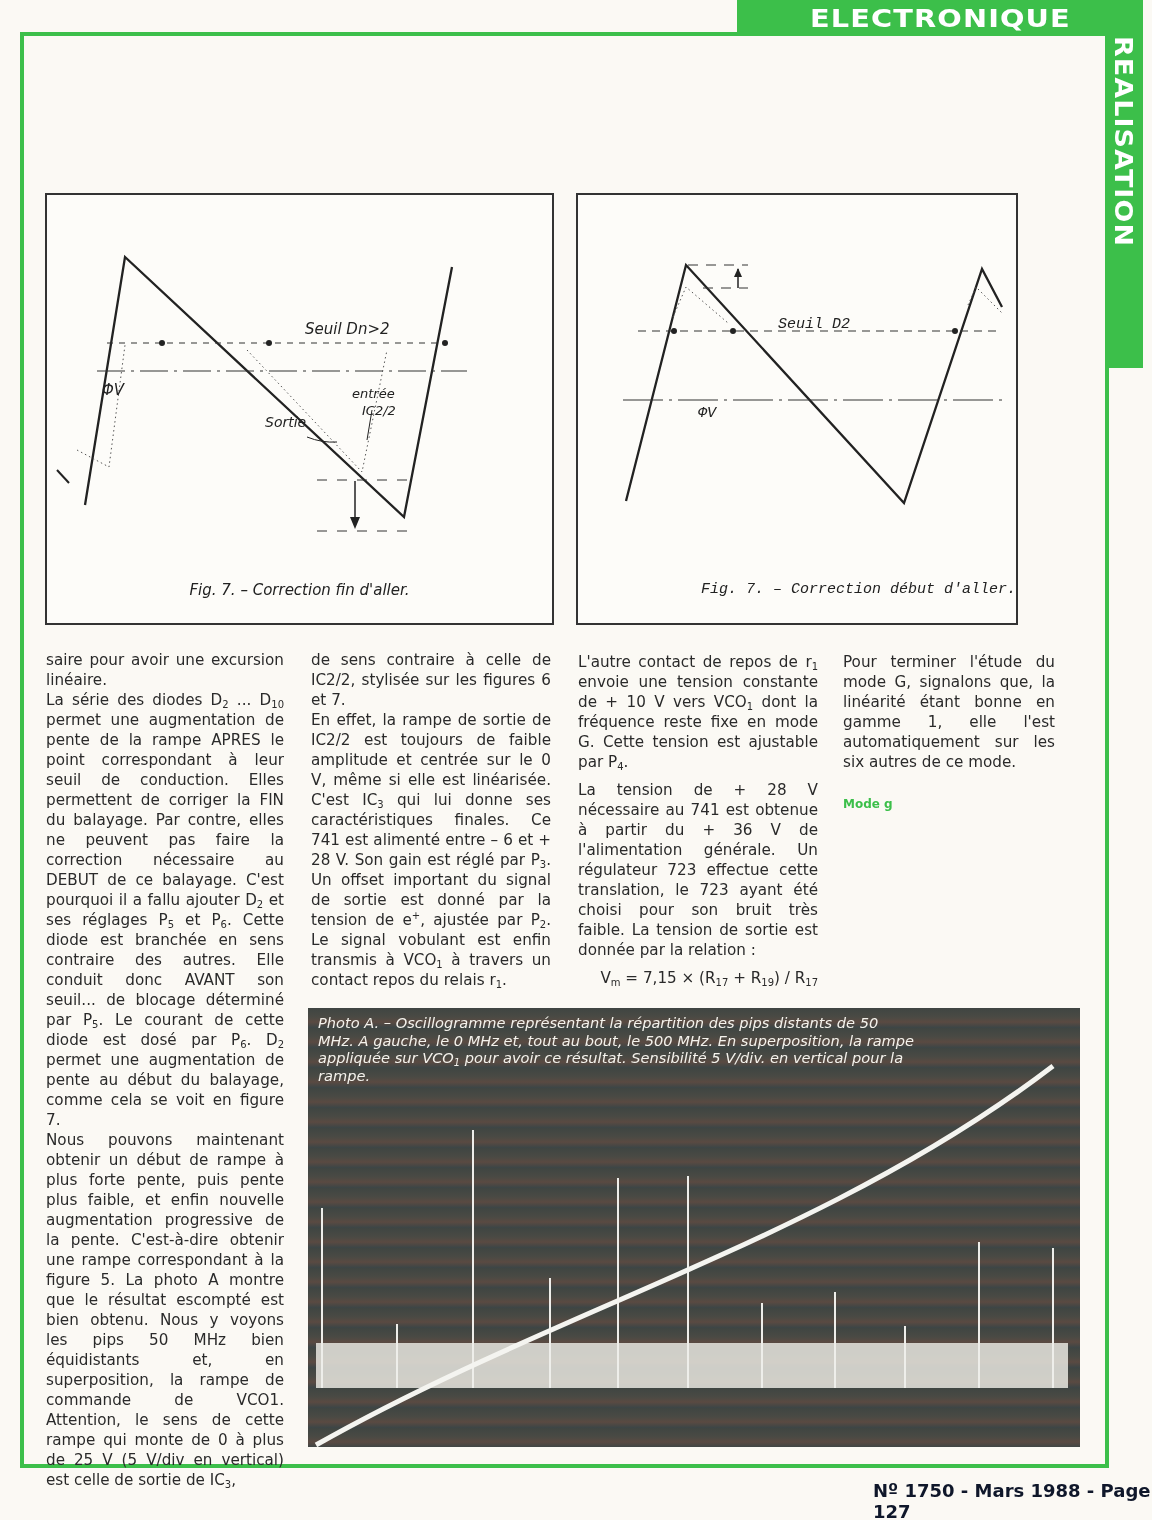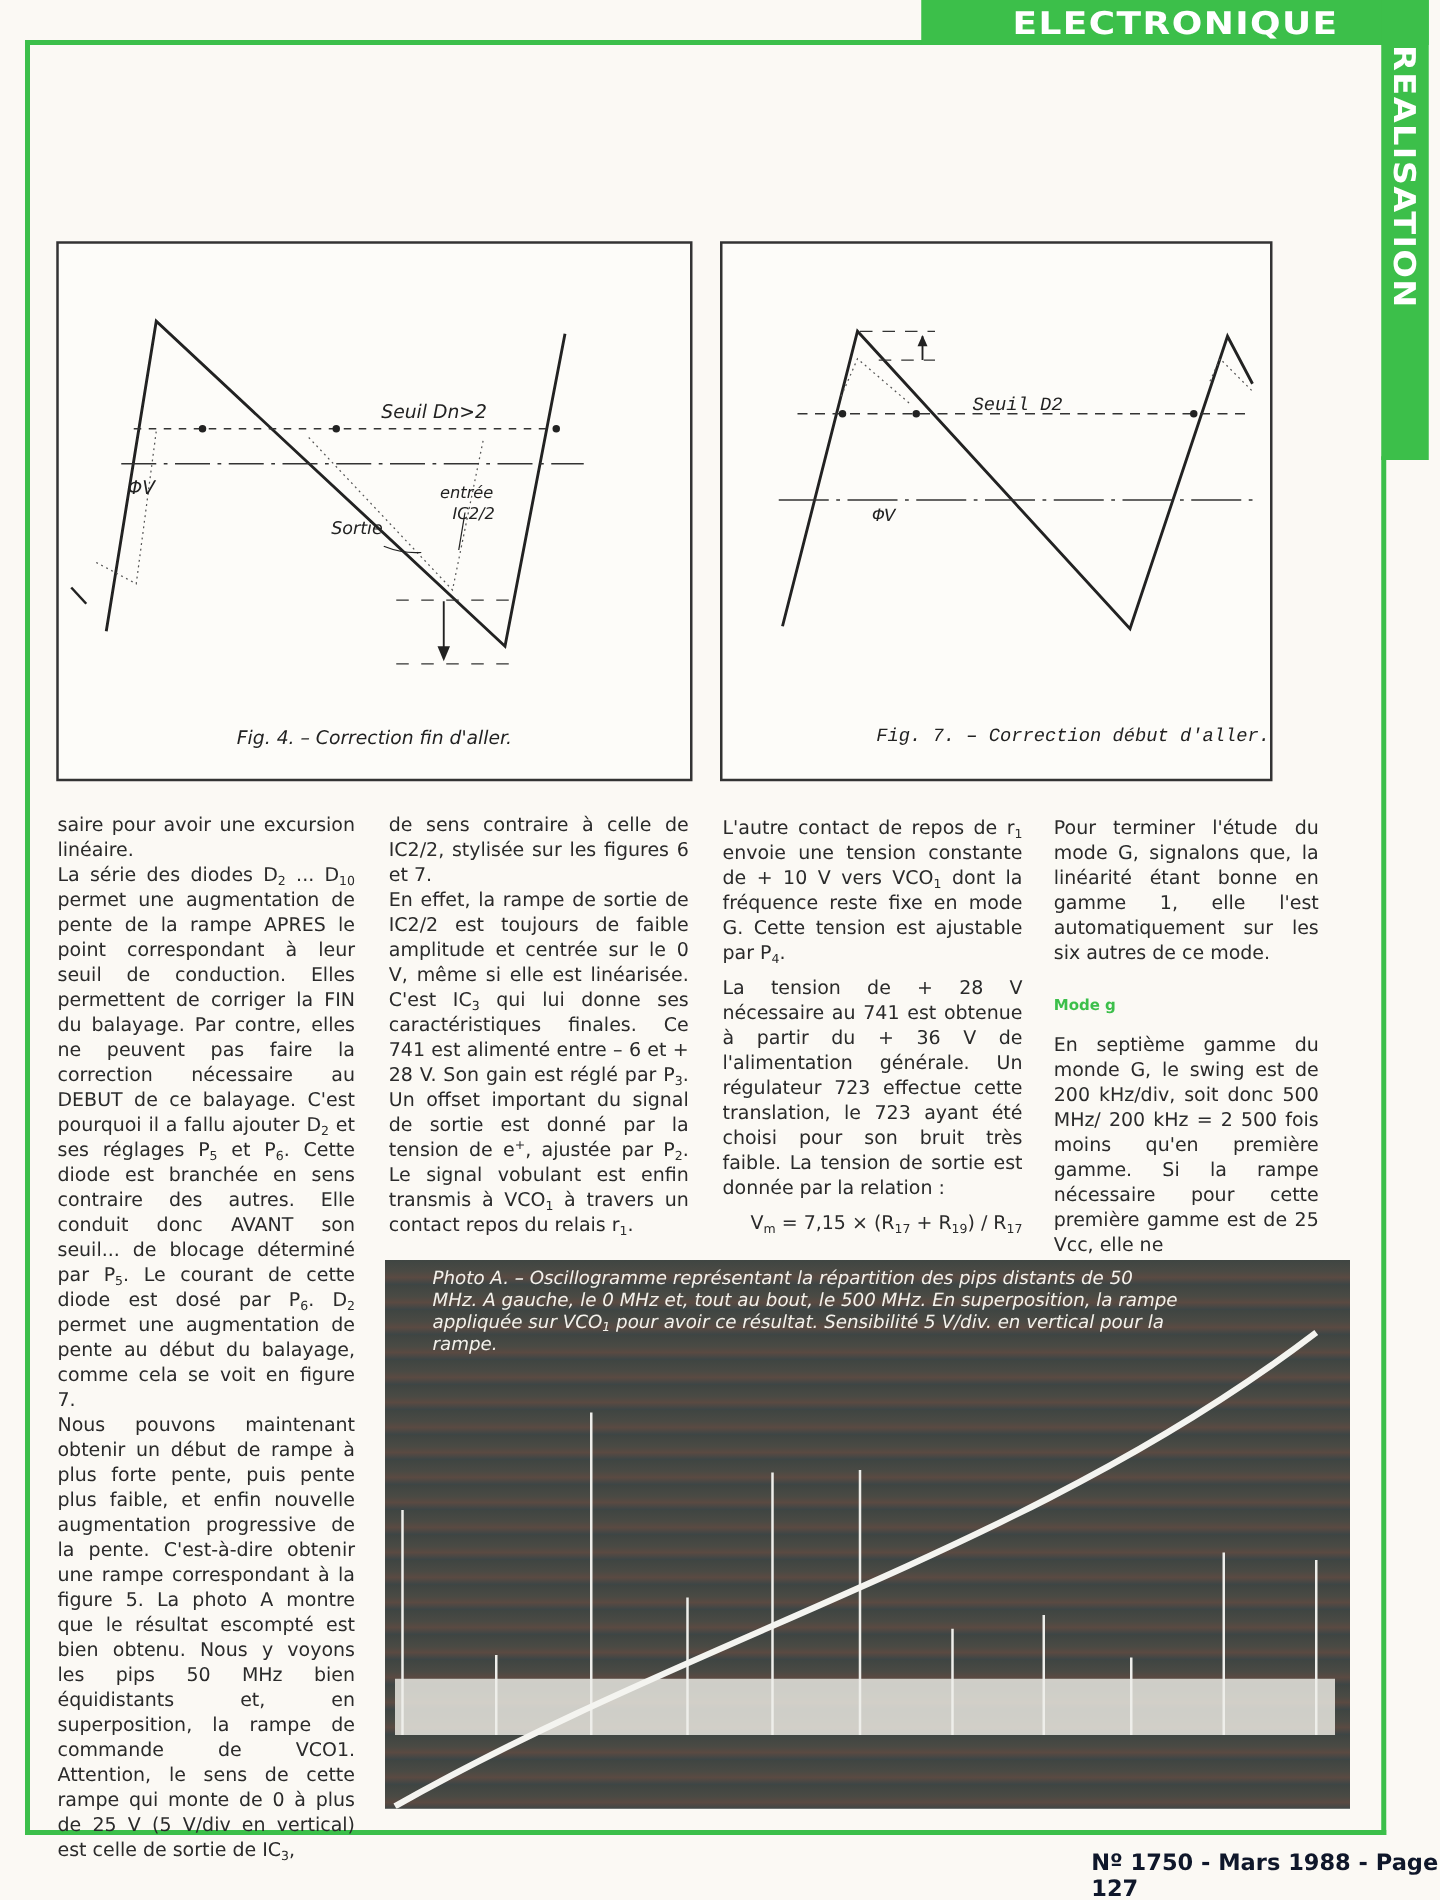--- a/index.html
+++ b/index.html
@@ -15,21 +15,21 @@
   .fig { position:absolute; border:2px solid #333; background:#fdfcf9; }
   .fig svg { position:absolute; left:0; top:0; }
   .caption { position:absolute; left:0; right:0; text-align:center; font-style:italic; font-size:15px; color:#222; }
   .col { position:absolute; font-size:15.2px; line-height:20px; text-align:justify; color:#2a2a2a; }
   .col p { margin:0; }
   .col p.gap { margin-top:8px; }
   .col h3 { margin:22px 0 12px 0; font-size:12px; color:#3cbf4a; font-weight:bold; }
   sub { font-size:10px; vertical-align:-3px; line-height:0; }
   sup { font-size:10px; line-height:0; }
   .photo { position:absolute; left:308px; top:1008px; width:772px; height:439px; background:repeating-linear-gradient(180deg,#3f4542 0px,#4a4a44 9px,#5a4a42 14px,#3b4546 20px); overflow:hidden; }
-  .photo .cap { position:absolute; left:10px; top:6px; width:600px; font-style:italic; font-size:14.6px; line-height:17.5px; color:#f4f2ec;margin-left:28px; }
+  .photo .cap { position:absolute; left:10px; top:6px; width:600px; font-style:italic; font-size:14.6px; line-height:17.5px; color:#f4f2ec; }
   .photo svg { position:absolute; left:0; top:0; }
   .footer { position:absolute; left:873px; top:1480px; font-weight:bold; font-size:18px; color:#0f172a; }
 </style>
 </head>
 <body>
 
 <div class="frame-top"></div>
 <div class="frame-left"></div>
 <div class="frame-bottom"></div>
 <div class="frame-right"></div>
@@ -61,21 +61,21 @@
     <line x1="308" y1="286" x2="308" y2="330" stroke="#222" stroke-width="1.5"></line>
     <polygon points="303,322 313,322 308,334" fill="#222"></polygon>
     <path d="M 260 242 Q 275 248 290 247" stroke="#222" fill="none"></path>
     <path d="M 325 215 L 320 245" stroke="#222" fill="none"></path>
     <text x="258" y="139" font-size="15" font-style="italic" fill="#222">Seuil Dn&gt;2</text>
     <text x="55" y="200" font-size="15" font-style="italic" fill="#222">ΦV</text>
     <text x="305" y="203" font-size="13" font-style="italic" fill="#222">entrée</text>
     <text x="315" y="220" font-size="13" font-style="italic" fill="#222">IC2/2</text>
     <text x="218" y="232" font-size="14" font-style="italic" fill="#222">Sortie</text>
   </svg>
-  <div class="caption" style="top:386px;">Fig. 4. – Correction fin d'aller.</div>
+  <div class="caption" style="top:386px;">Fig. 7. – Correction fin d'aller.</div>
 </div>
 
 <div class="fig" style="left:576px; top:193px; width:438px; height:428px;font-family:Liberation Mono, monospace;">
   <svg width="438" height="428">
     <polyline points="48,306 108,70 326,308 404,74 424,112" stroke="#222" fill="none" stroke-width="2.3"></polyline>
     <g stroke="#555" fill="none" stroke-width="1" stroke-dasharray="1.5,3">
       <polyline points="95,122 108,92 150,128"></polyline>
       <polyline points="390,110 398,92 424,118"></polyline>
     </g>
     <line x1="60" y1="136" x2="420" y2="136" stroke="#333" stroke-dasharray="8,6" stroke-width="1.2"></line>
@@ -106,21 +106,20 @@
 
 <div class="col" style="left:578px; top:652px; width:240px;">
   <p><span>L'autre contact de repos de r</span><sub>1</sub><span> envoie une tension constante de + 10 V vers VCO</span><sub>1</sub><span> dont la fréquence reste fixe en mode G. Cette tension est ajustable par P</span><sub>4</sub><span>.</span></p>
   <p class="gap"><span>La tension de + 28 V nécessaire au 741 est obtenue à partir du + 36 V de l'alimentation générale. Un régulateur 723 effectue cette translation, le 723 ayant été choisi pour son bruit très faible. La tension de sortie est donnée par la relation :</span></p>
   <p class="gap" style="text-align:right;"><span>V</span><sub>m</sub><span> = 7,15 × (R</span><sub>17</sub><span> + R</span><sub>19</sub><span>) / R</span><sub>17</sub></p>
 </div>
 
 <div class="col" style="left:843px; top:652px; width:212px;">
   <p><span>Pour terminer l'étude du mode G, signalons que, la linéarité étant bonne en gamme 1, elle l'est automatiquement sur les six autres de ce mode.</span></p>
   <h3>Mode g</h3>
-  <p><span>En septième gamme du monde G, le swing est de 200 kHz/div, soit donc 500 MHz/ 200 kHz = 2 500 fois moins qu'en première gamme. Si la rampe nécessaire pour cette première gamme est de 25 Vcc, elle ne</span></p>
 </div>
 
 <div class="photo">
   <svg width="772" height="439">
     <rect x="8" y="335" width="752" height="45" fill="#e8e6df" opacity="0.85"></rect>
     <g stroke="#eeeeea" stroke-width="2">
       <line x1="14" y1="200" x2="14" y2="380"></line>
       <line x1="89" y1="316" x2="89" y2="380"></line>
       <line x1="165" y1="122" x2="165" y2="380"></line>
       <line x1="242" y1="270" x2="242" y2="380"></line>

